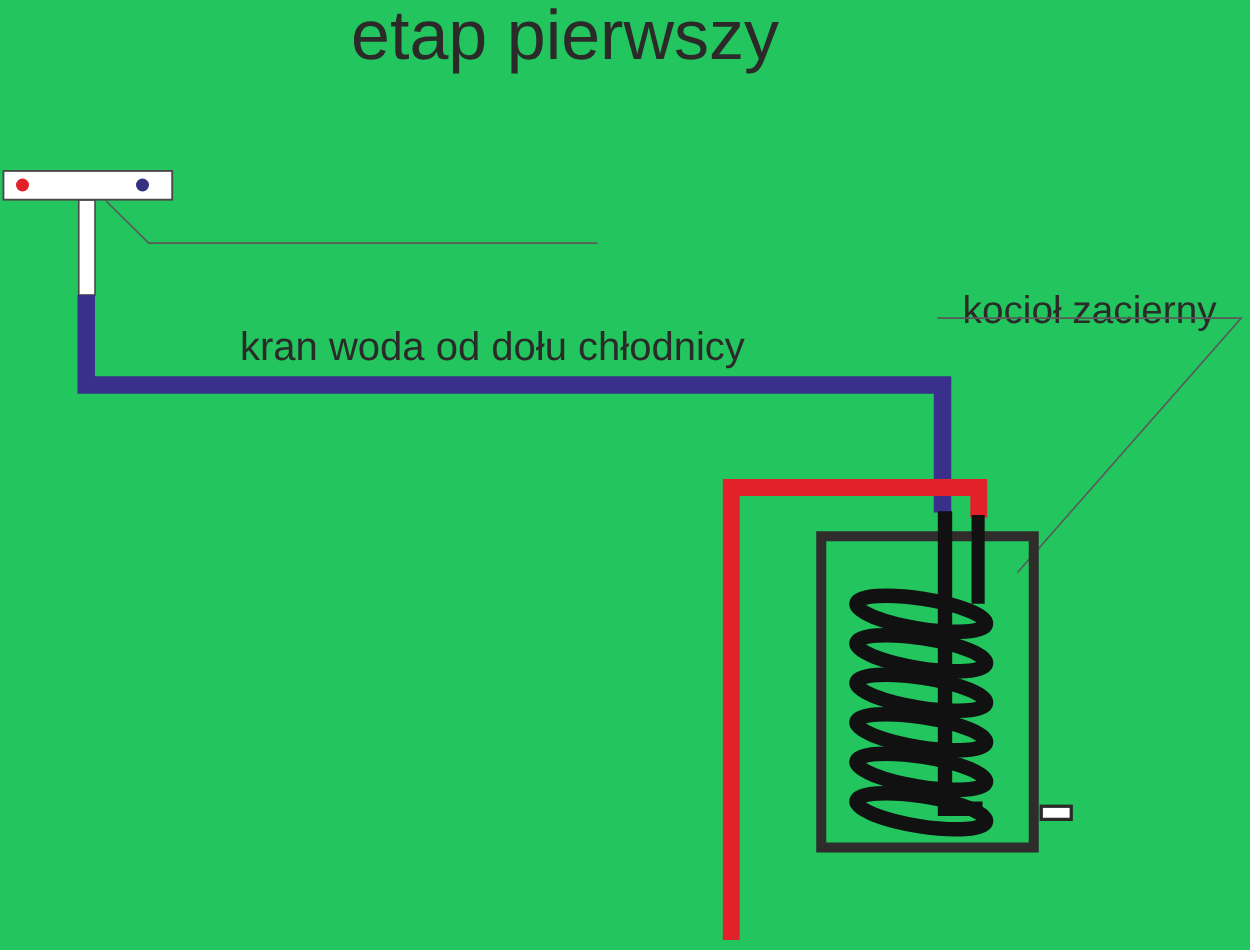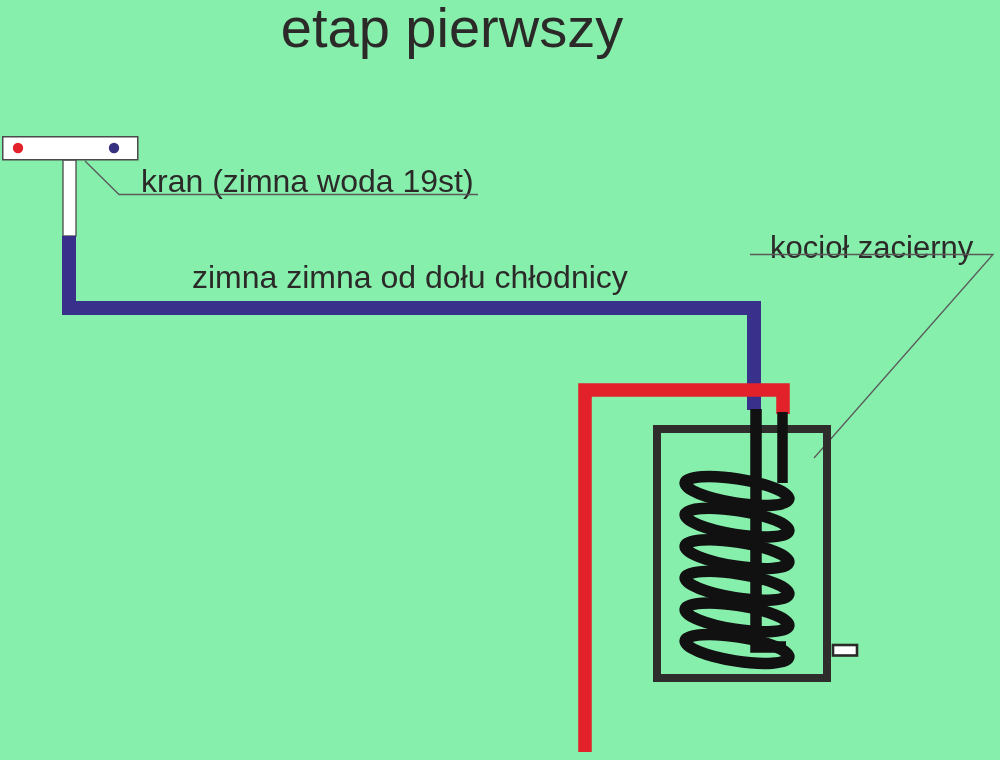--- a/index.html
+++ b/index.html
@@ -4,21 +4,21 @@
 <style>
   html, body { margin: 0; padding: 0; }
   body {
     font-family: "Liberation Sans", sans-serif;
     background: #ffffff;
   }
   .canvas {
     position: relative;
     width: 1000px;
     height: 760px;
-    background: #86efac;
+    background: #22c55e;
     overflow: hidden;
   }
   .diagram-svg {
     position: absolute;
     left: 0; top: 0;
     width: 1000px; height: 760px;
   }
   .lbl {
     position: absolute;
     color: var(--outline, #2b2a29);
@@ -38,22 +38,21 @@
   .pipe-hot    { stroke: var(--hot-water, #e3212b); }
   .pipe-black  { stroke: var(--coil, #111111); }
   .thin-line   { stroke: var(--leader-line, #5a5a5a); }
 </style>
 </head>
 <body>
 
 <div class="canvas">
 
   <div class="lbl title">etap pierwszy</div>
-  <div class="lbl tap-label">kran (zimna woda 19st)</div>
-  <div class="lbl cold-label">zimna zimna od dołu chłodnicy</div>
+  <div class="lbl cold-label">kran woda od dołu chłodnicy</div>
   <div class="lbl kettle-label">kocioł zacierny</div>
 
   <svg class="diagram-svg" viewBox="0 0 1000 760" xmlns="http://www.w3.org/2000/svg">
 
     <polyline points="85,161 119,194.5 478,194.5" fill="none" class="thin-line" stroke-width="1.3"></polyline>
 
     <polyline points="750,254.5 993,254.5 814,458" fill="none" class="thin-line" stroke-width="1.3"></polyline>
 
     <rect x="63" y="160" width="13" height="76" fill="#ffffff" stroke="#4a4a4a" stroke-width="1.3"></rect>
 

